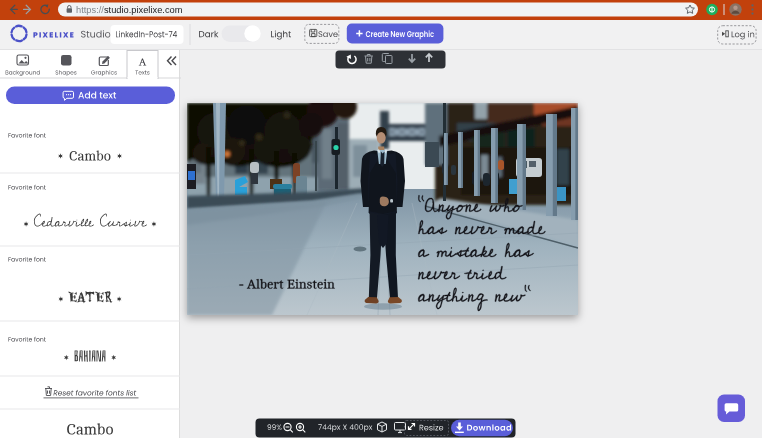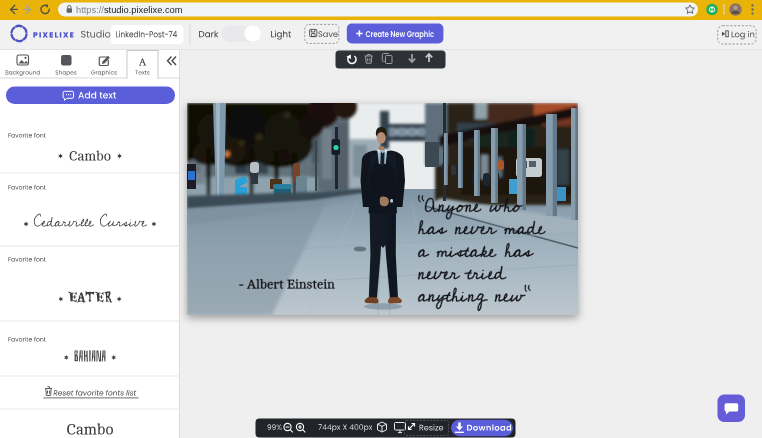--- a/index.html
+++ b/index.html
@@ -1,19 +1,19 @@
 <!DOCTYPE html>
 <html><head><meta charset="utf-8"><style>
 *{margin:0;padding:0;box-sizing:border-box}
 html,body{width:762px;height:438px;overflow:hidden;background:#efeff0;font-family:"Liberation Sans",sans-serif;position:relative}
 .abs{position:absolute}
 </style></head>
 <body>
 
-<div class="abs" style="left:0;top:0;width:762px;height:20px;background:#eab308">
+<div class="abs" style="left:0;top:0;width:762px;height:20px;background:#c2410c">
 <svg class="abs" style="left:0;top:0" width="762" height="20" viewBox="0 0 762 20">
 
   <path d="M14.8 5.2 L10.6 9.4 L14.8 13.6 M10.9 9.4 L17.2 9.4" stroke="#4a4d51" stroke-width="1.3" fill="none" stroke-linecap="round"></path>
 
   <path d="M26.2 5.2 L30.4 9.4 L26.2 13.6 M29.9 9.4 L23.6 9.4" stroke="#9aa0a6" stroke-width="1.3" fill="none" stroke-linecap="round"></path>
 
   <path d="M49.3 9.2 A4.2 4.2 0 1 1 46.8 5.5" stroke="#4a4d51" stroke-width="1.3" fill="none" stroke-linecap="round"></path>
   <path d="M44.6 5.4 L48.3 4.3 L47.6 7.8 Z" fill="#4a4d51"></path>
 
   <rect x="58" y="2.5" width="640" height="14" rx="7" fill="#f1f3f4"></rect>

